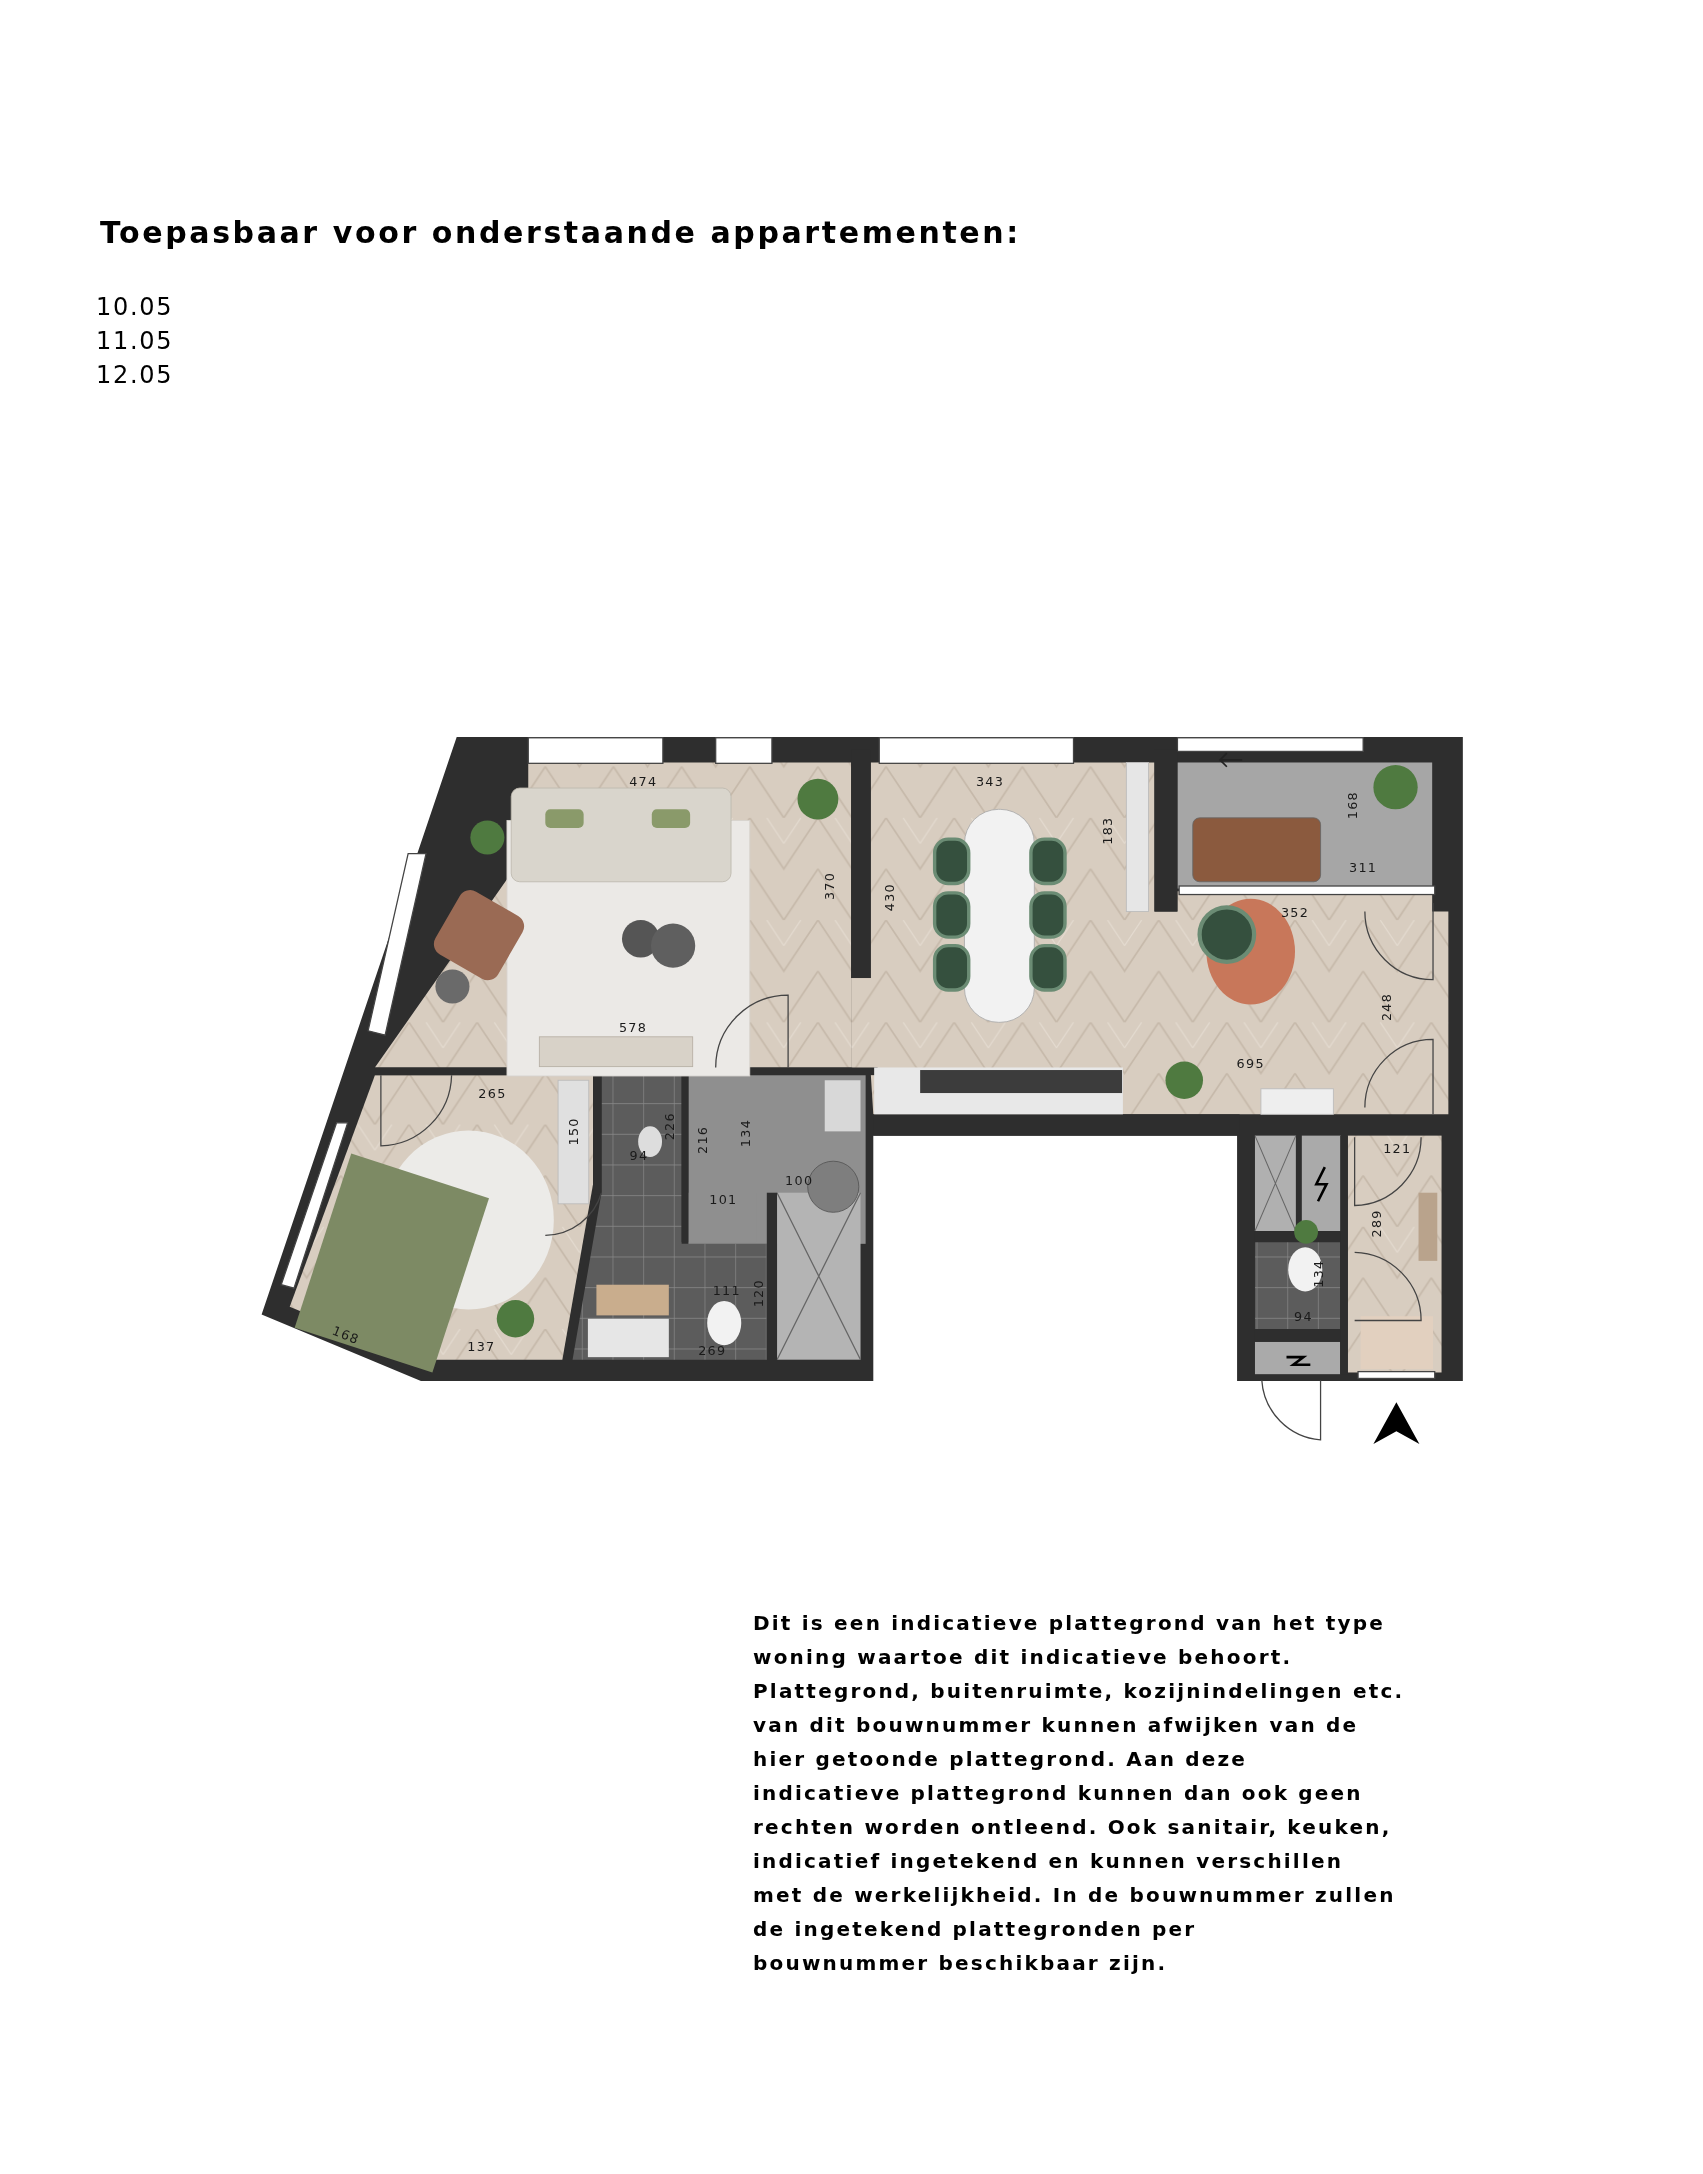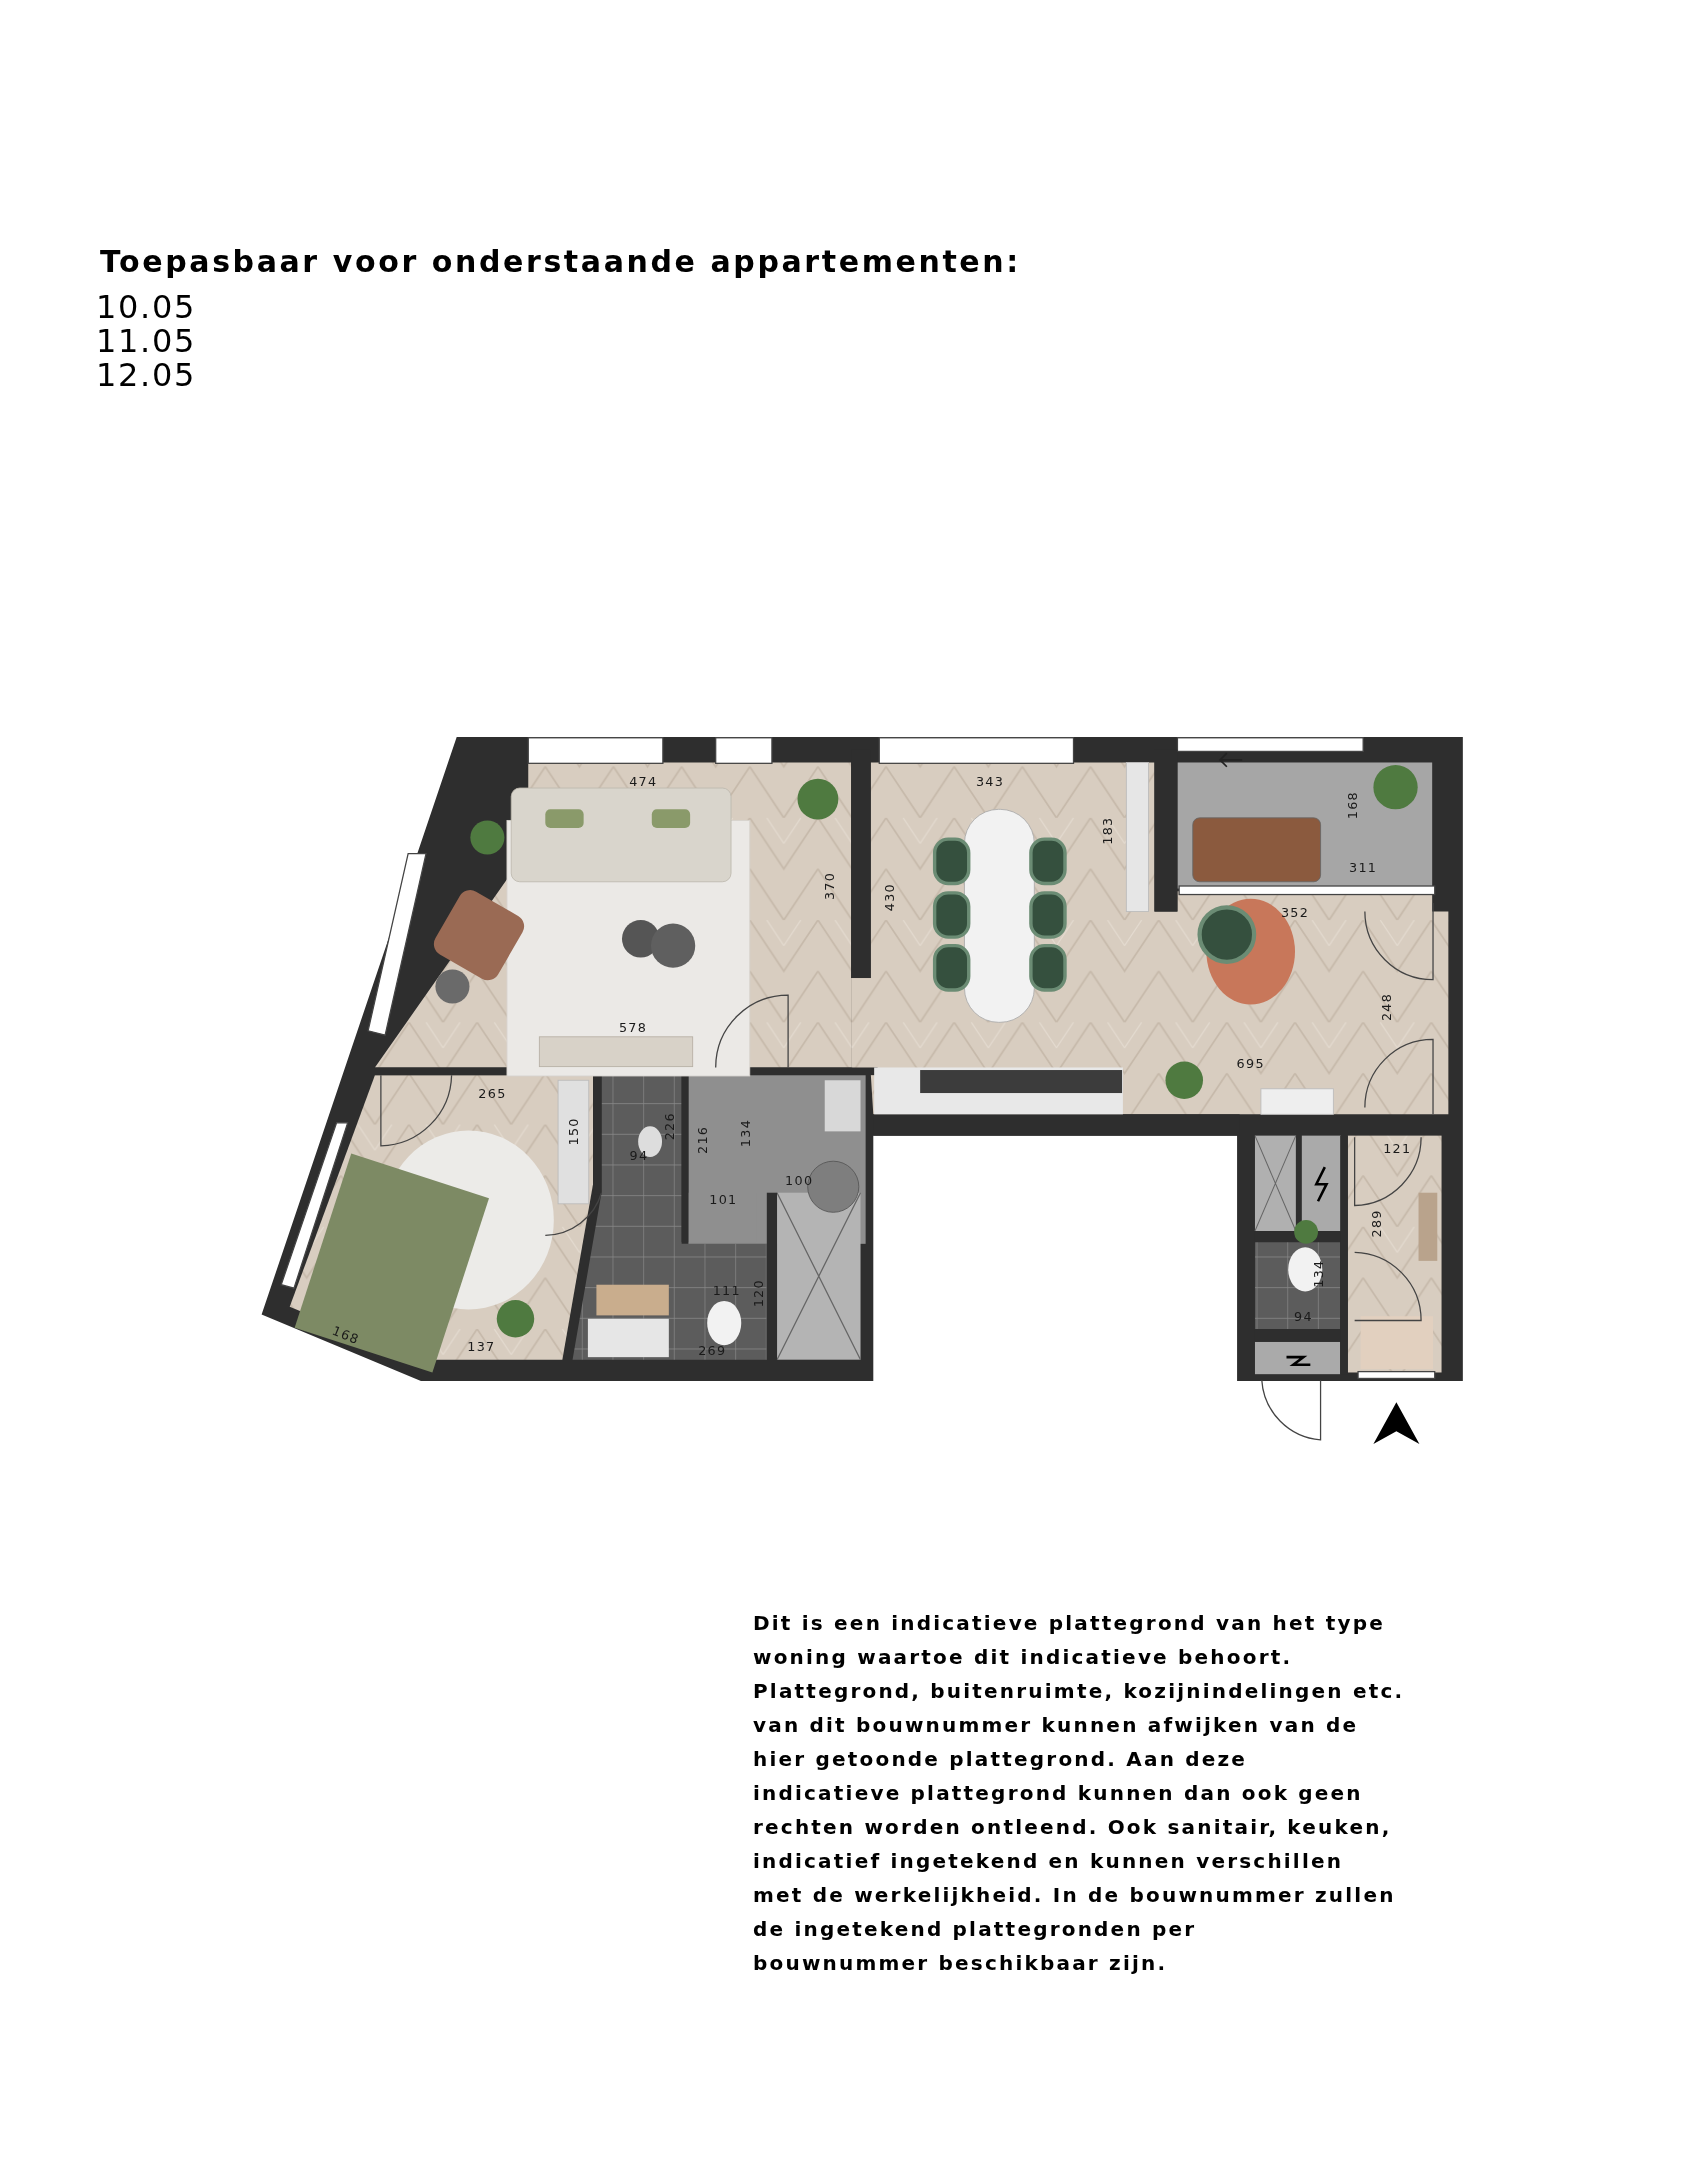--- a/index.html
+++ b/index.html
@@ -1,20 +1,20 @@
 <!DOCTYPE html>
 <html style="font-size:13.6px"><head>
 <meta charset="utf-8">
 <style>
   html, body { margin: 0; padding: 0; background: #ffffff; }
   body { width: 1704px; height: 2175px; position: relative; overflow: hidden;
          font-family: "DejaVu Sans", sans-serif; color: #000; }
   .heading { position: absolute; left: 100px; top: 215px; font-size: 30px; font-weight: bold;
-             letter-spacing: 2.6px; white-space: nowrap; margin-top: 29px; }
-  .apt-list { position: absolute; left: 96px; top: 290px; font-size: 32px; line-height: 34px;
+             letter-spacing: 2.6px; white-space: nowrap; }
+  .apt-list { position: absolute; left: 96px; top: 290px; font-size: 24px; line-height: 34px;
               letter-spacing: 1.7px; }
   .apt-list div { white-space: nowrap; }
   .disclaimer { position: absolute; left: 753px; top: 1606px; width: 903px; font-size: 20px;
                 line-height: 34px; letter-spacing: 2.2px; font-weight: bold; }
   .disclaimer div { white-space: nowrap; }
   #plan { position: absolute; left: 0; top: 0; }
   .dim { font-family: "DejaVu Sans", sans-serif; font-size: 15px; fill: #1a1a1a; letter-spacing: 1.5px; }
 </style>
 </head>
 <body>

